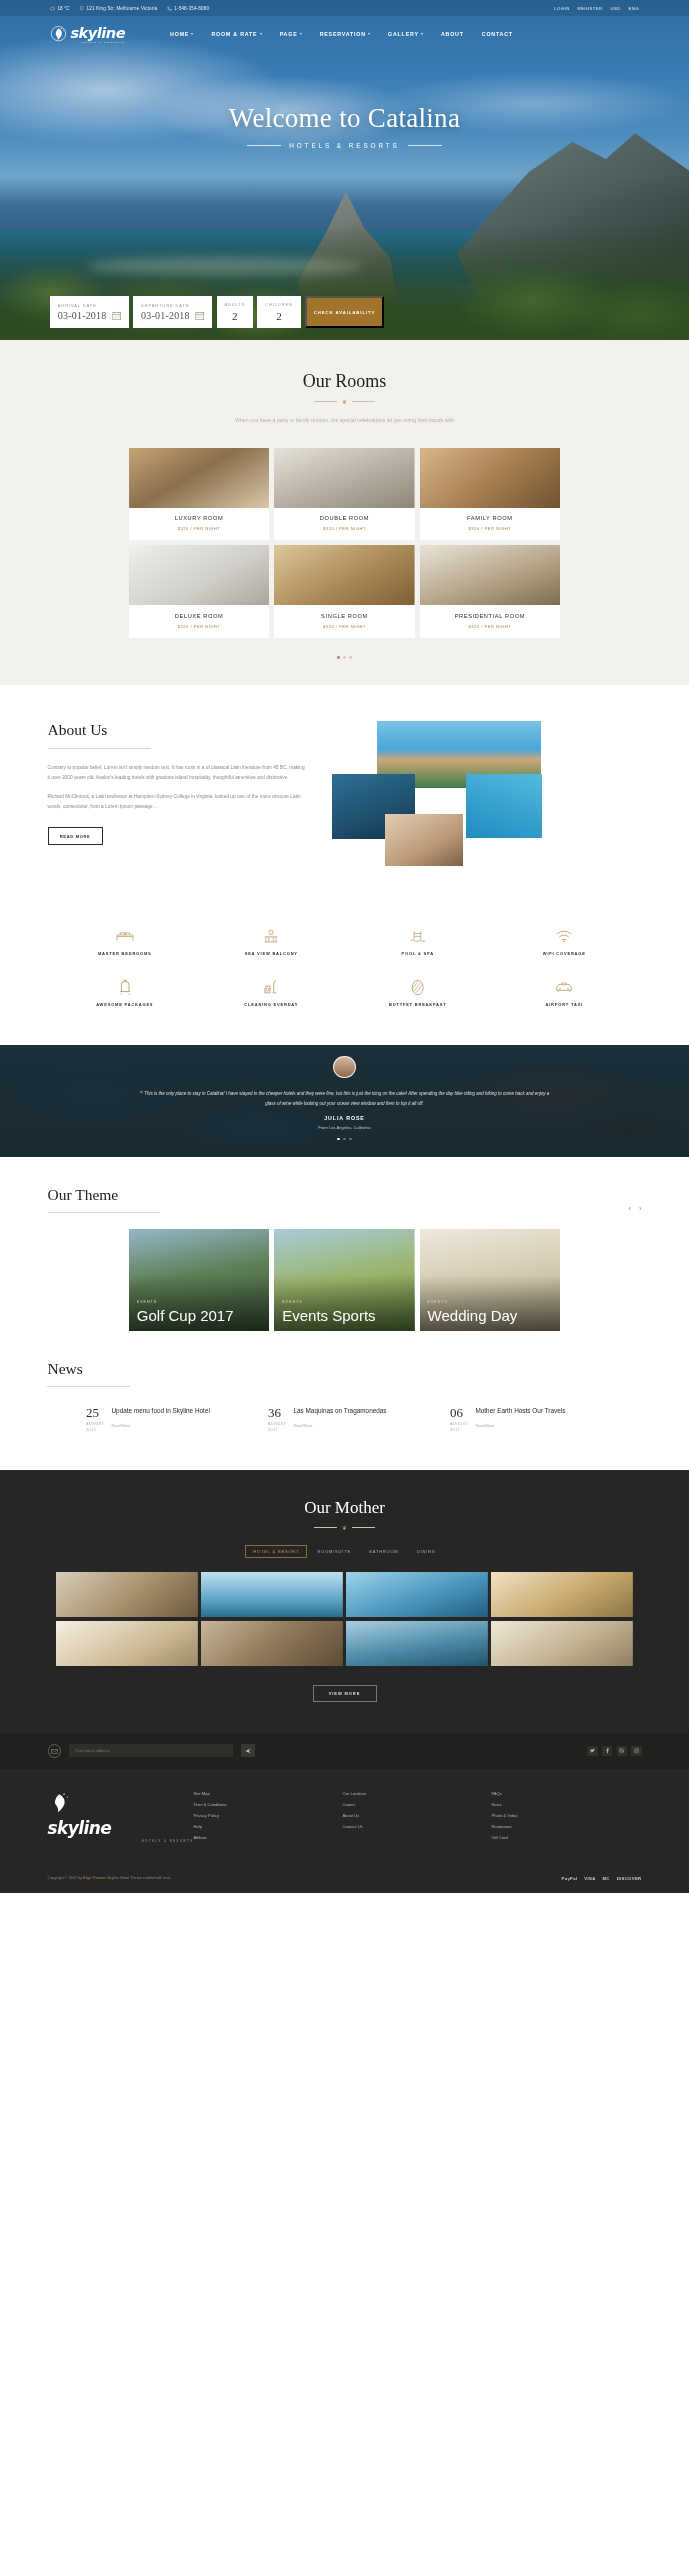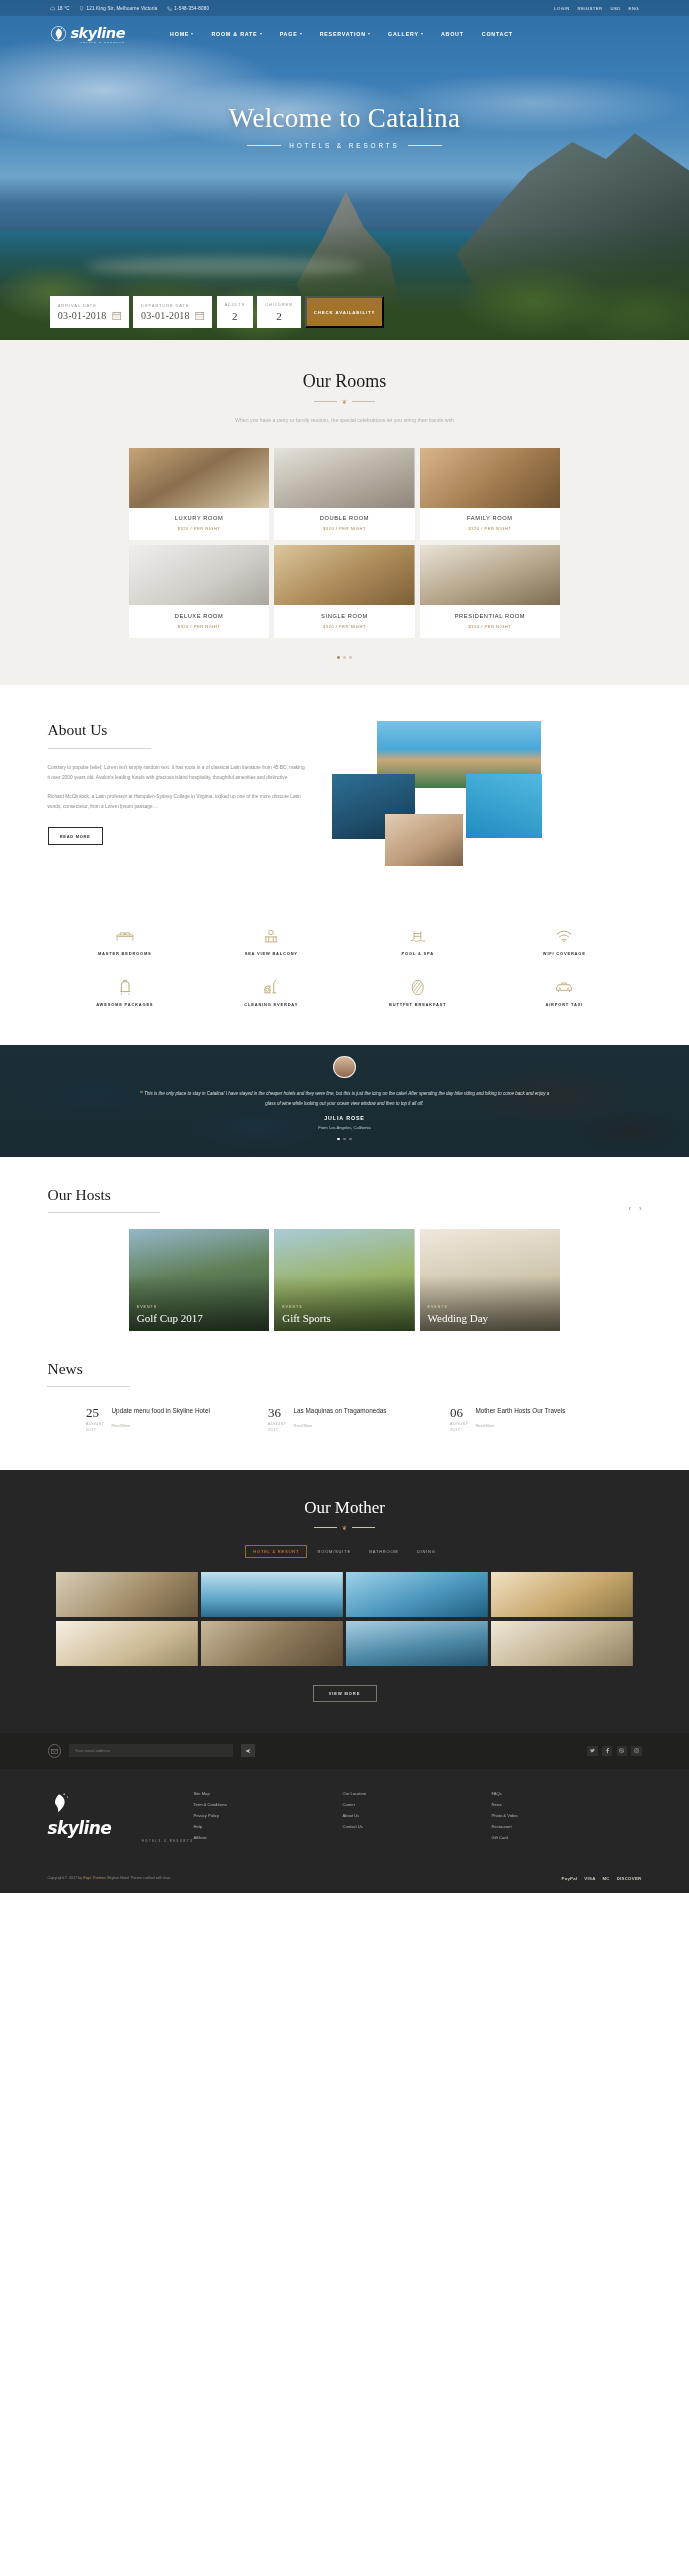--- a/index.html
+++ b/index.html
@@ -203,21 +203,21 @@
   .events { background:#fff; padding:29px 0 0; }
   .ev-head { width:594px; margin:0 auto; display:flex; align-items:flex-end; justify-content:space-between; }
   .ev-h { font-family:"Liberation Serif", serif; font-size:15.5px; color:#1d1d1d; font-weight:normal; }
   .ev-rule { width:112px; height:0.9px; background:#d8d4cd; margin-top:7.8px; }
   .ev-nav { display:flex; gap:7.8px; color:#8a8780; font-size:7.8px; }
   .ev-grid { width:431px; margin:16.4px auto 0; display:grid; grid-template-columns:repeat(3,1fr); gap:5.2px; }
   .ev-card { position:relative; height:102px; background-size:cover; background-position:center; overflow:hidden; }
   .ev-shade { position:absolute; inset:0; background:linear-gradient(transparent 45%, rgba(0,0,0,.55)); }
   .ev-cap { position:absolute; left:7.8px; bottom:7.8px; z-index:2; }
   .ev-tag { font-size:3.6px; letter-spacing:1px; color:#e6d7b6; }
-  .ev-name { margin-top:2.6px; font-family:Liberation Serif, serif; font-size:11px; color:#fff; }
+  .ev-name { margin-top:2.6px; font-family:Liberation Sans, sans-serif; font-size:15px; color:#fff; }
 
   
   .news { background:#fff; padding:29px 0 38px; }
   .news-h { width:594px; margin:0 auto; font-family:"Liberation Serif", serif; font-size:15.5px; color:#1d1d1d; font-weight:normal; }
   .news-rule { width:83px; height:0.9px; background:#d8d4cd; margin:7.8px 0 0 47px; }
   .news-grid { width:517px; margin:19px auto 0; display:grid; grid-template-columns:repeat(3,1fr); gap:29px; }
   .news-item { display:flex; gap:6.9px; }
   .n-day { font-family:"Liberation Serif", serif; font-size:13px; color:#2b2b2b; line-height:1; }
   .n-mon { font-size:3.6px; letter-spacing:0.6px; color:#a9a49c; margin-top:2.6px; }
   .n-title { font-size:6.4px; line-height:1.55; color:#2b2b2b; }
@@ -568,41 +568,41 @@
         <span class="dot on"></span>
         <span class="dot"></span>
         <span class="dot"></span>
       </div>
     </div>
   </section>
 
   <section class="events">
     <div class="ev-head">
       <div>
-        <h2 class="ev-h">Our Hosts</h2>
+        <h2 class="ev-h">Our Theme</h2>
         <div class="ev-rule"></div>
       </div>
       <div class="ev-nav">
         <span>‹</span>
         <span>›</span>
       </div>
     </div>
     <div class="ev-grid">
       <div class="ev-card" style="background-image:linear-gradient(170deg,#94b7c9 0%,#5f7f57 45%,#3c5538 100%)">
         <div class="ev-shade"></div>
         <div class="ev-cap">
           <div class="ev-tag">EVENTS</div>
           <div class="ev-name">Golf Cup 2017</div>
         </div>
       </div>
       <div class="ev-card" style="background-image:linear-gradient(170deg,#a8cbd8 0%,#9ab46a 50%,#5d7f3c 100%)">
         <div class="ev-shade"></div>
         <div class="ev-cap">
           <div class="ev-tag">EVENTS</div>
-          <div class="ev-name">Gift Sports</div>
+          <div class="ev-name">Events Sports</div>
         </div>
       </div>
       <div class="ev-card" style="background-image:linear-gradient(170deg,#efe9de 0%,#cfc6ac 55%,#9a9177 100%)">
         <div class="ev-shade"></div>
         <div class="ev-cap">
           <div class="ev-tag">EVENTS</div>
           <div class="ev-name">Wedding Day</div>
         </div>
       </div>
     </div>

